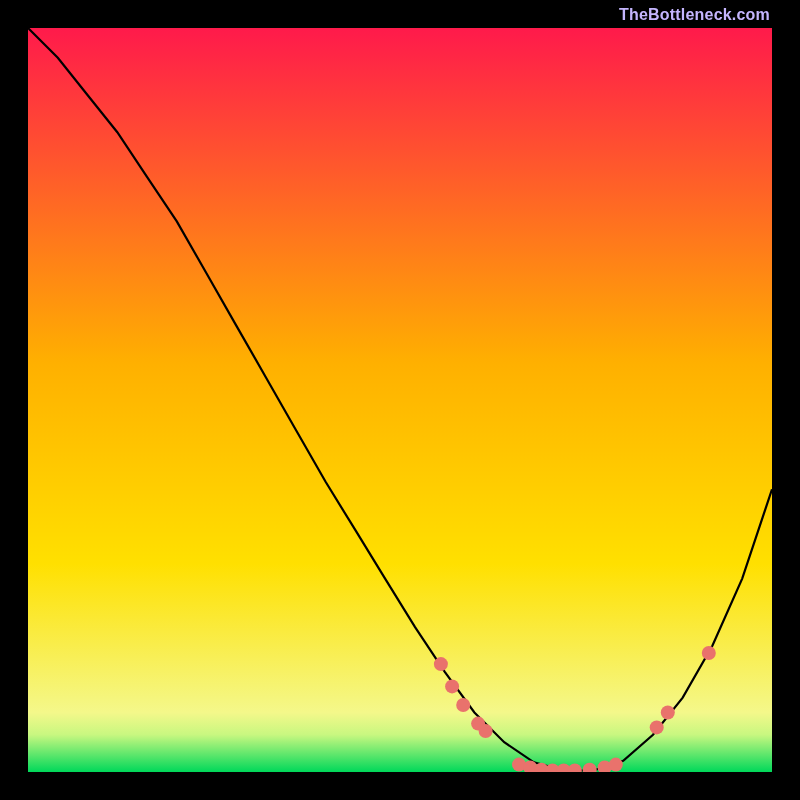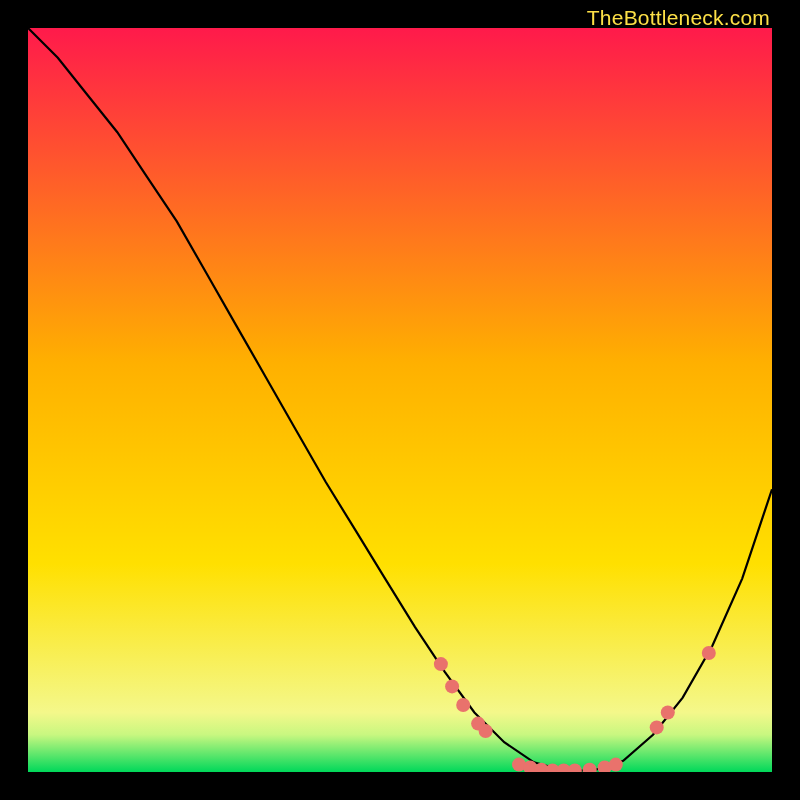--- a/index.html
+++ b/index.html
@@ -23,23 +23,23 @@
     position: absolute;
     left: 0;
     top: 0;
     width: 744px;
     height: 744px;
   }
   .watermark {
     position: absolute;
     top: 6px;
     right: 30px;
-    color: #fde047;
-    font-size: 21px;
-    font-weight: 400;
+    color: #c4b5fd;
+    font-size: 16px;
+    font-weight: 700;
     letter-spacing: 0.2px;
     user-select: none;
   }
   svg { display: block; }
 </style>
 </head>
 <body>
 
 <div class="frame">
   <svg class="plot" viewBox="0 0 744 744">

